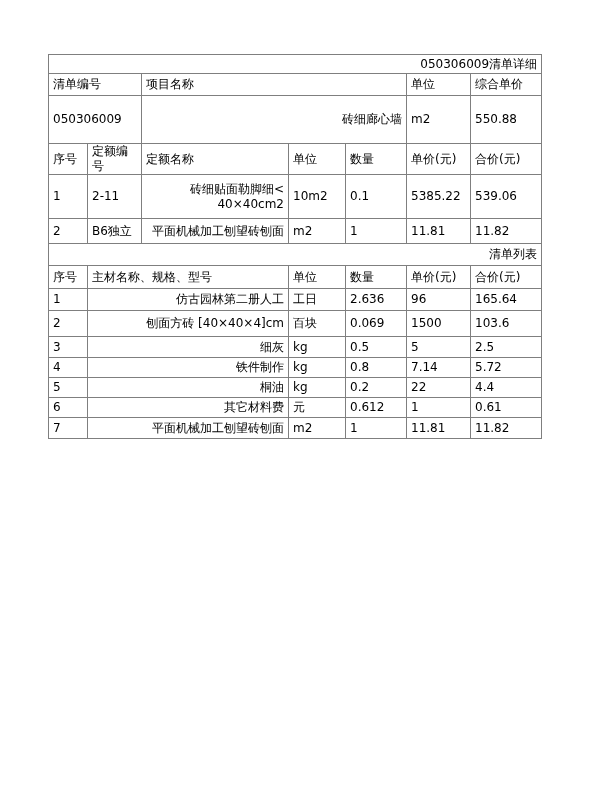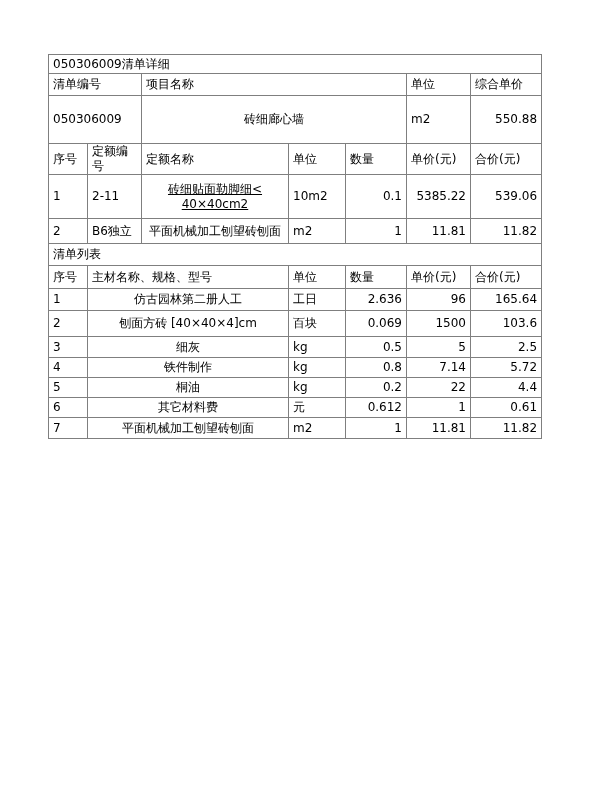--- a/index.html
+++ b/index.html
@@ -28,24 +28,24 @@
     color: #000000;
   }
   table.detail td {
     border: 1px solid #7f7f7f;
     padding: 0 4px;
     vertical-align: middle;
     overflow: hidden;
     line-height: 1.25;
   }
   td.c-center { text-align: left; padding: 0 2px; }
-  td.c-left   { text-align: center; }
-  td.c-right  { text-align: right; }
-  td.section-title { text-align: left; }
-  td.wrap2 { white-space: pre-line; text-decoration: underline; }
+  td.c-left   { text-align: right; }
+  td.c-right  { text-align: left; }
+  td.section-title { text-align: right; }
+  td.wrap2 { white-space: pre-line; }
 </style>
 </head>
 <body>
 
 <div class="doc-table-wrap">
   <table class="detail">
     <colgroup>
       <col style="width:39px">
         <col style="width:54px">
         <col style="width:147px">

